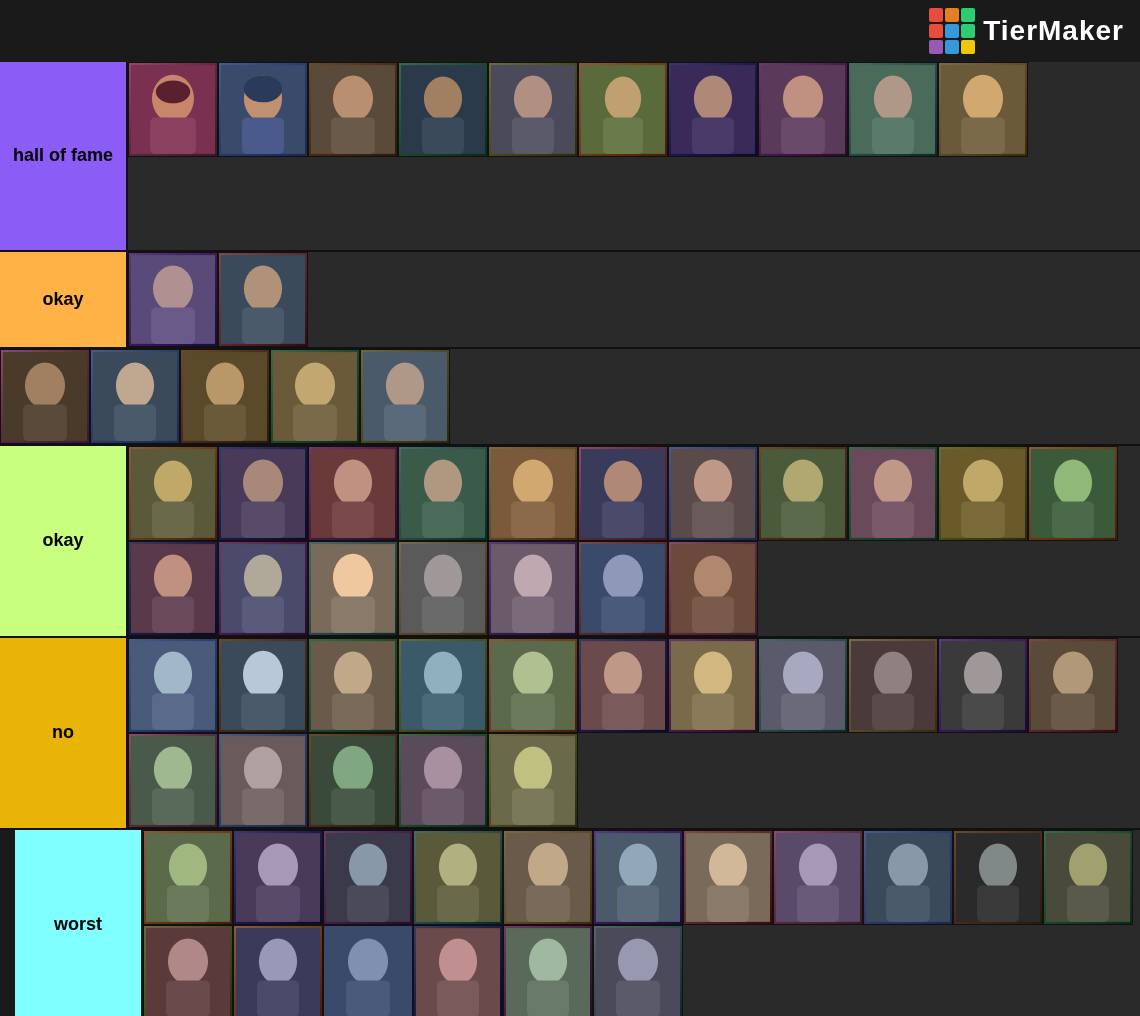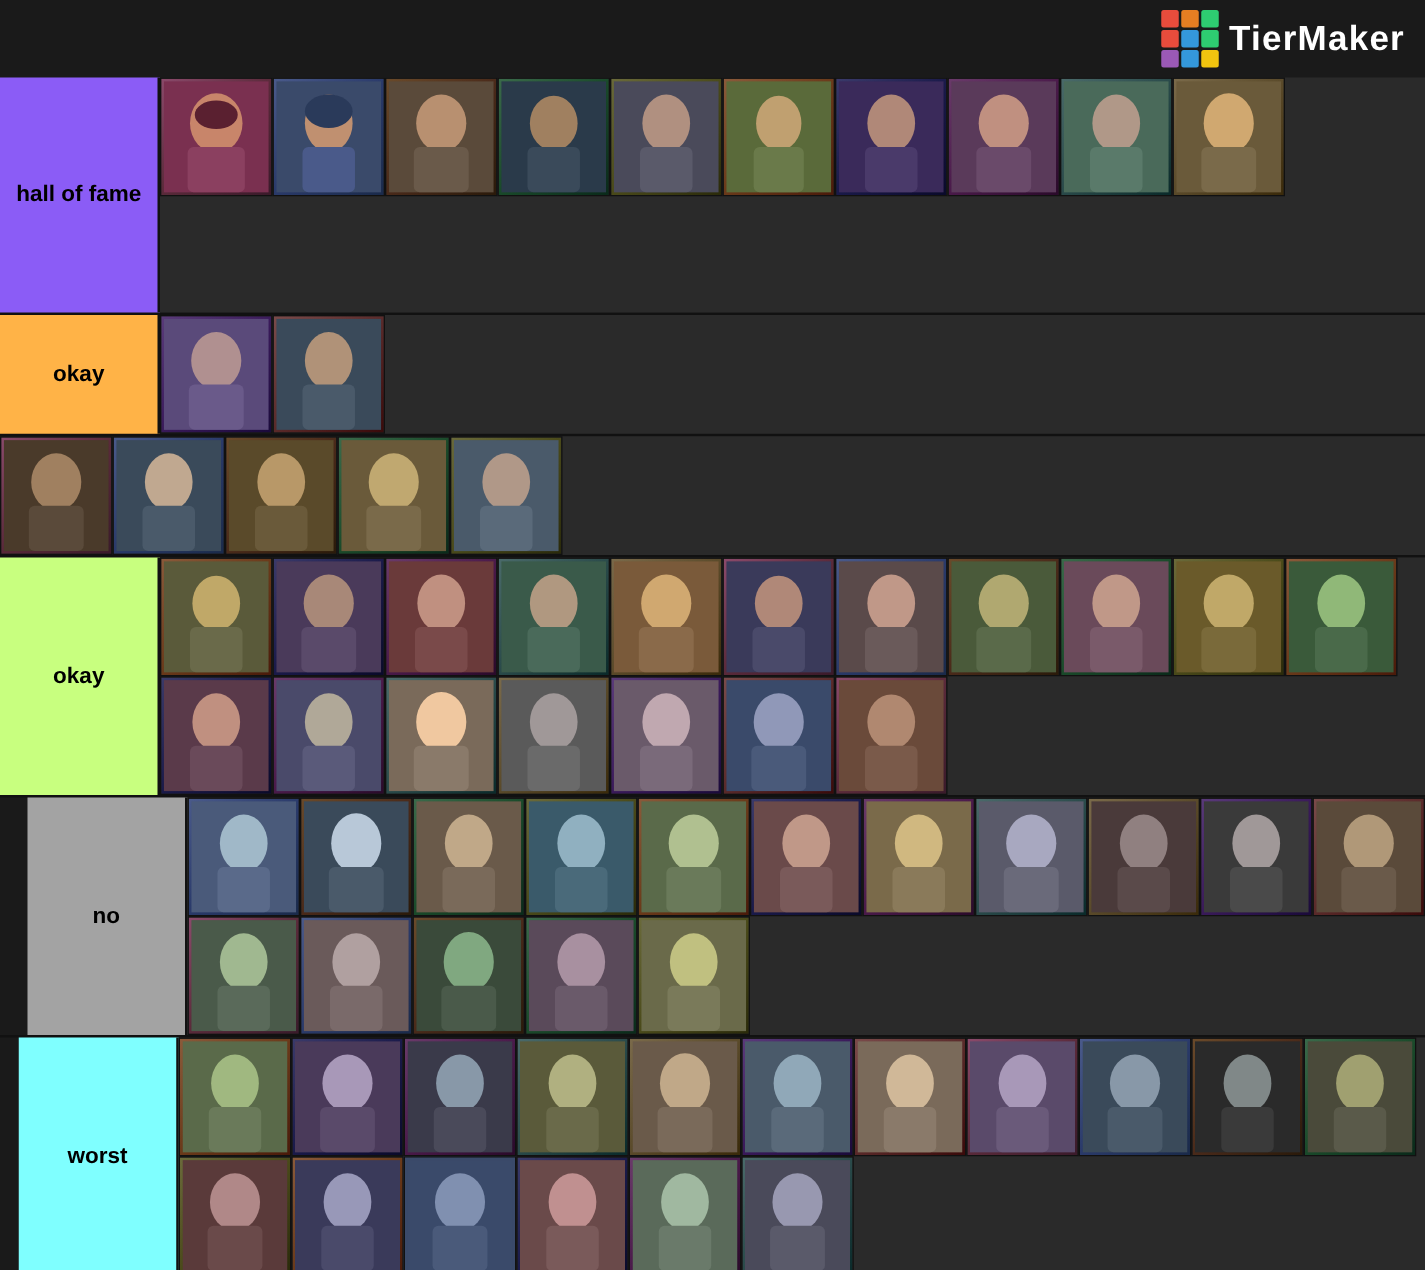--- a/index.html
+++ b/index.html
@@ -475,21 +475,21 @@
                 <rect width="88" height="93" fill="#6a4a3a"></rect>
                 <ellipse cx="44" cy="35" rx="20" ry="23" fill="#b08870"></ellipse>
                 <rect x="22" y="55" width="44" height="38" fill="#7a5a4a" rx="5"></rect>
               </svg>
             </div>
           </div>
       </div>
     </div>
 
     <div class="tier-row" style="min-height:190px;">
-      <div class="tier-label" style="background:#a3a3a3;margin-left:22px;">
+      <div class="tier-label" style="background:#eab308;">
         <span>no</span>
       </div>
       <div class="tier-images">
 
         <div class="char-box c2">
             <div class="char-inner">
               <svg width="88" height="93" viewBox="0 0 88 93">
                 <rect width="88" height="93" fill="#4a5a7a"></rect>
                 <ellipse cx="44" cy="35" rx="20" ry="24" fill="#a0b8c8"></ellipse>
                 <rect x="22" y="55" width="44" height="38" fill="#5a6a8a" rx="5"></rect>

